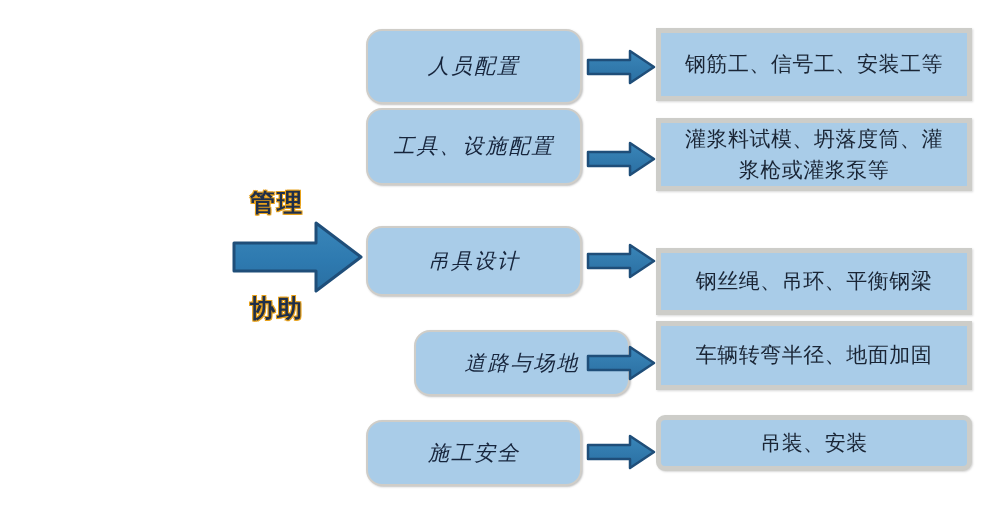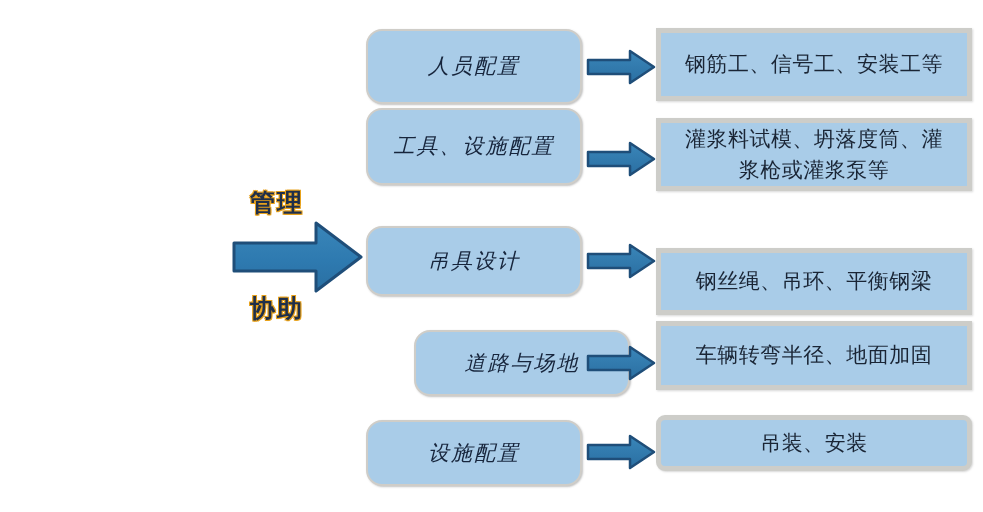--- a/index.html
+++ b/index.html
@@ -157,21 +157,21 @@
   <div class="arrow" style="left:586px; top:344px;">
     <svg width="70" height="38" viewBox="0 0 70 38">
       <polygon points="2,12 44,12 44,3 68,19 44,35 44,26 2,26" fill="url(#gs1)" stroke="#1f4e79" stroke-width="2.5" stroke-linejoin="round"></polygon>
     </svg>
   </div>
   <div class="sbox" style="left:656px; top:321px; width:316px; height:69px;">
     <span>车辆转弯半径、地面加固</span>
   </div>
 
   <div class="rbox mid" style="left:366px; top:420px; width:216px; height:66px;">
-    <span>设施配置</span>
+    <span>施工安全</span>
   </div>
   <div class="arrow" style="left:586px; top:433px;">
     <svg width="70" height="38" viewBox="0 0 70 38">
       <polygon points="2,12 44,12 44,3 68,19 44,35 44,26 2,26" fill="url(#gs1)" stroke="#1f4e79" stroke-width="2.5" stroke-linejoin="round"></polygon>
     </svg>
   </div>
   <div class="sbox" style="left:656px; top:415px; width:316px; height:56px;border-radius:9px;">
     <span>吊装、安装</span>
   </div>
 

